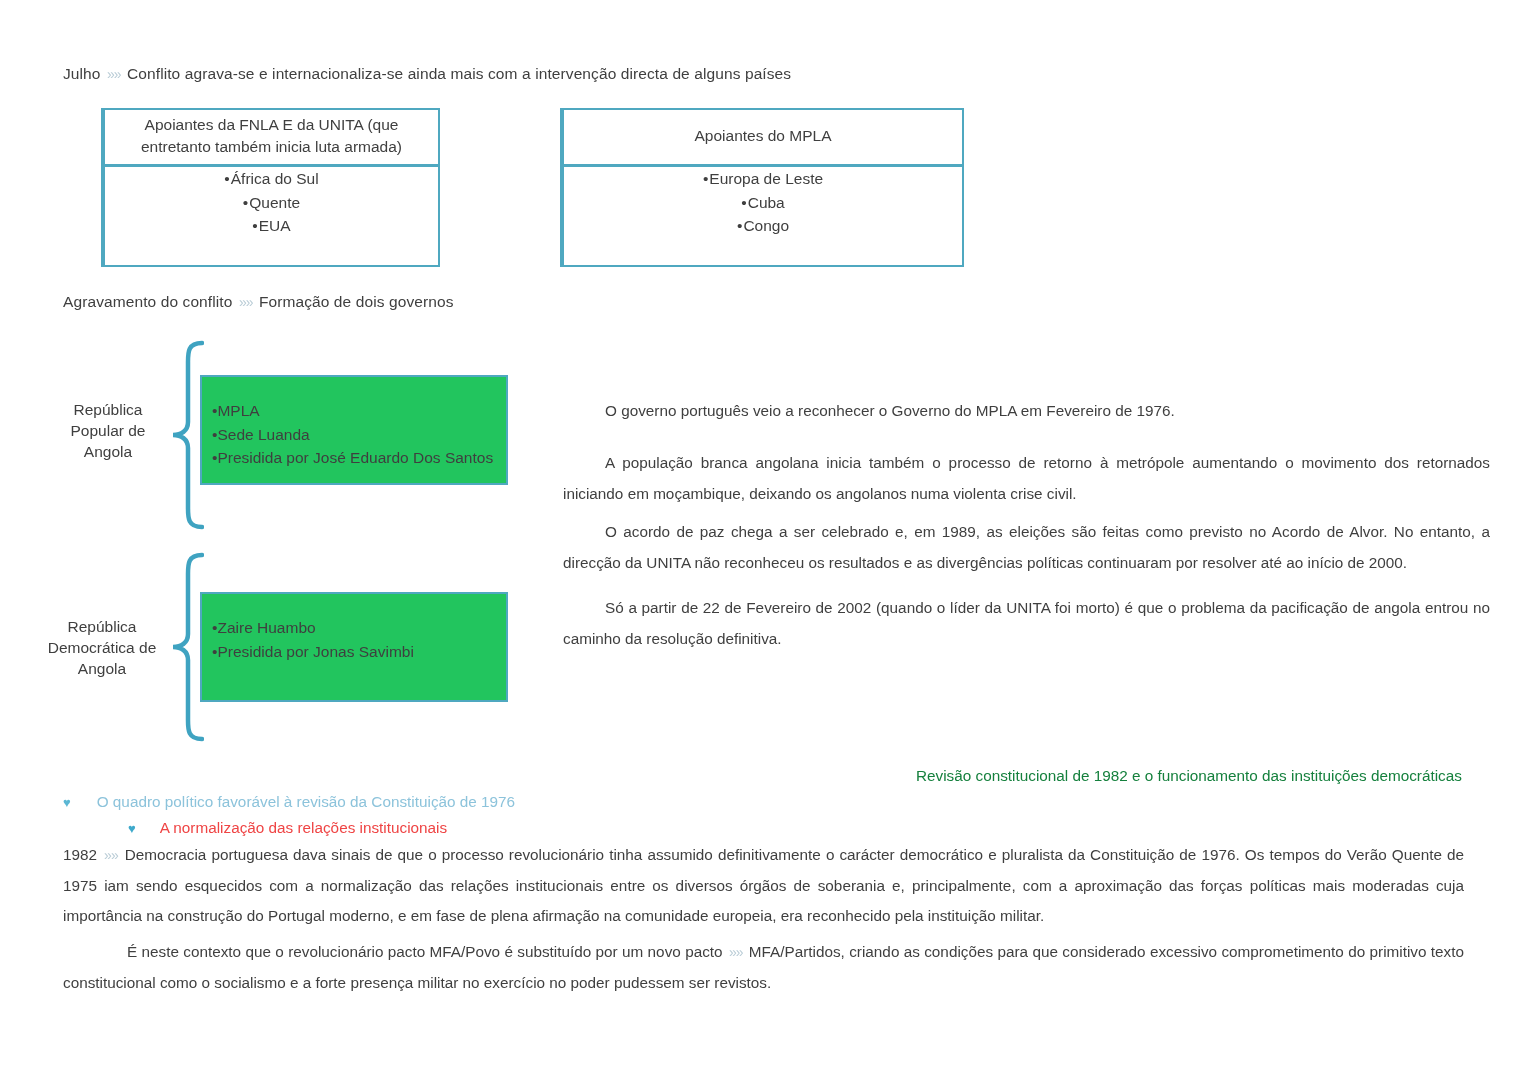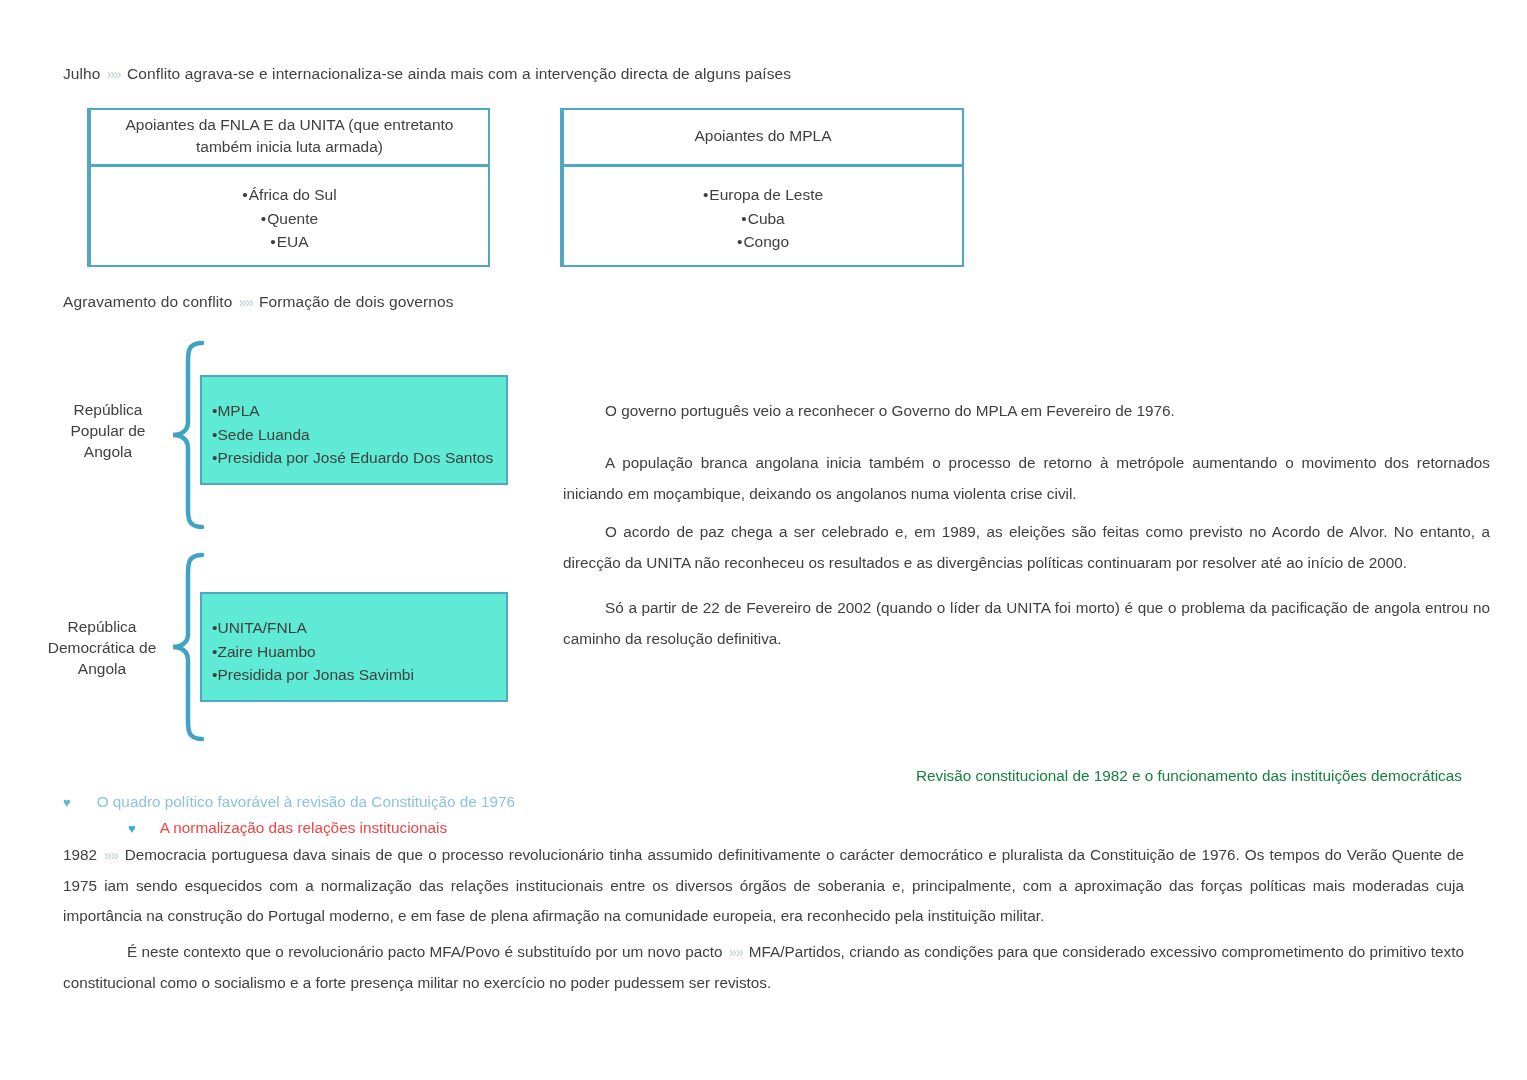--- a/index.html
+++ b/index.html
@@ -55,21 +55,20 @@
   .tealbox .hdr span {
     font-size: 15.5px;
     line-height: 1.45;
     color: #3f3f3f;
   }
   .tealbox .body {
     display: flex;
     flex-direction: column;
     align-items: center;
     justify-content: flex-start;
-    padding-top: 16px;
   }
   .tealbox .body .bullet {
     font-size: 15.5px;
     line-height: 1.52;
     color: #3f3f3f;
     white-space: nowrap;
   }
   .tealbox .body .bullet .dot { margin-right: 1px; }
 
   
@@ -80,21 +79,21 @@
     line-height: 1.35;
     color: #3f3f3f;
   }
   .brace {
     position: absolute;
   }
   .listbox {
     position: absolute;
     box-sizing: border-box;
     border: 2px solid #4fa8c0;
-    background: #5eead4;
+    background: #22c55e;
     padding: 22px 0 0 10px;
   }
   .listbox .bullet {
     font-size: 15.5px;
     line-height: 1.52;
     color: #3f3f3f;
     white-space: nowrap;
   }
 
   
@@ -150,21 +149,21 @@
 <body>
 
 <div class="page">
 
   <div class="line" style="left:63px; top:65px;">
     <span>Julho</span>
     <span class="chev">»»</span>
     <span>Conflito agrava-se e internacionaliza-se ainda mais com a intervenção directa de alguns países</span>
   </div>
 
-  <div class="tealbox" style="left:87px; top:108px; width:403px; height:159px;">
+  <div class="tealbox" style="left:101px; top:108px; width:339px; height:159px;">
     <div class="hdr" style="height:57px;">
       <span>Apoiantes da FNLA E da UNITA (que entretanto também inicia luta armada)</span>
     </div>
     <div class="body">
       <div class="bullet">
         <span class="dot">•</span><span>África do Sul</span>
       </div>
       <div class="bullet">
         <span class="dot">•</span><span>Quente</span>
       </div>
@@ -224,23 +223,20 @@
   </div>
 
   <div class="brace" style="left:168px; top:552px; width:36px; height:190px;">
     <svg width="36" height="190" viewBox="0 0 36 190" fill="none" aria-hidden="true">
       <path d="M34 3 C20 3 20 12 20 22 L20 82 C20 91 13 95 5 95 C13 95 20 99 20 108 L20 168 C20 178 20 187 34 187" stroke="#3fa3c1" stroke-width="4.5" stroke-linecap="round" fill="none"></path>
     </svg>
   </div>
 
   <div class="listbox" style="left:200px; top:592px; width:308px; height:110px;">
     <div class="bullet">
-      <span>•</span><span>UNITA/FNLA</span>
-    </div>
-    <div class="bullet">
       <span>•</span><span>Zaire Huambo</span>
     </div>
     <div class="bullet">
       <span>•</span><span>Presidida por Jonas Savimbi</span>
     </div>
   </div>
 
   <div class="para" style="left:563px; top:396px; width:927px;">
     <span class="ind"></span><span>O governo português veio a reconhecer o Governo do MPLA em Fevereiro de 1976.</span>
   </div>

